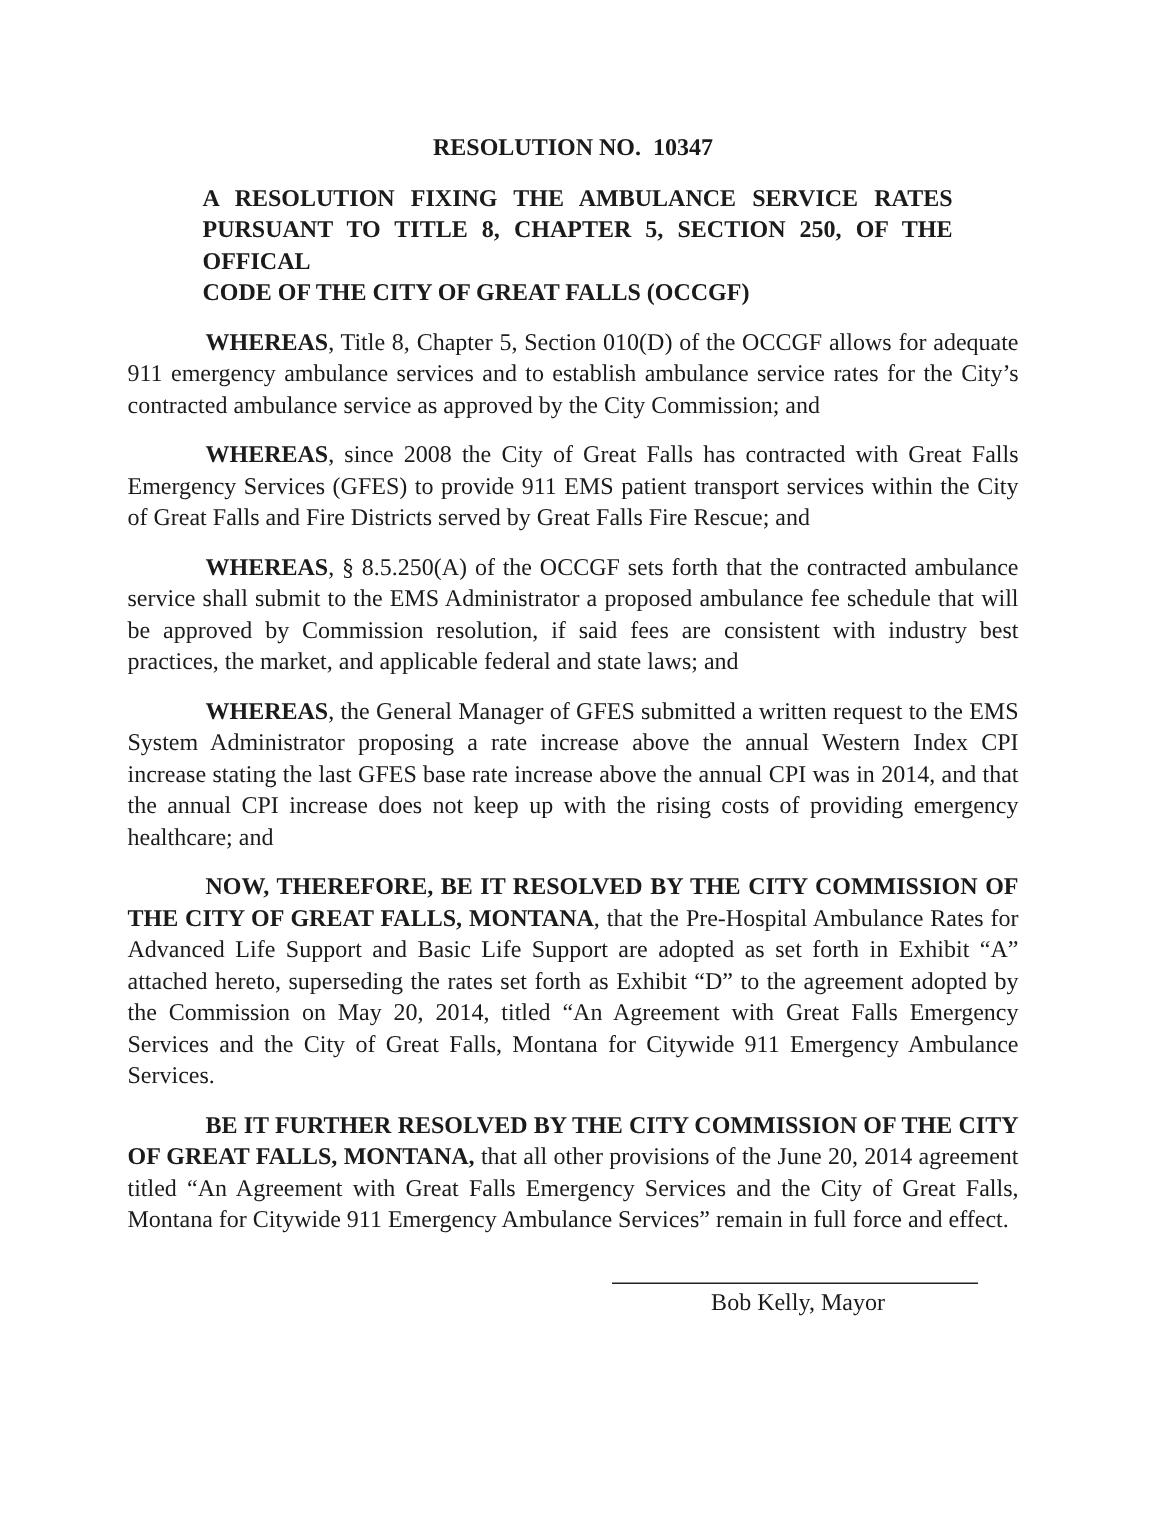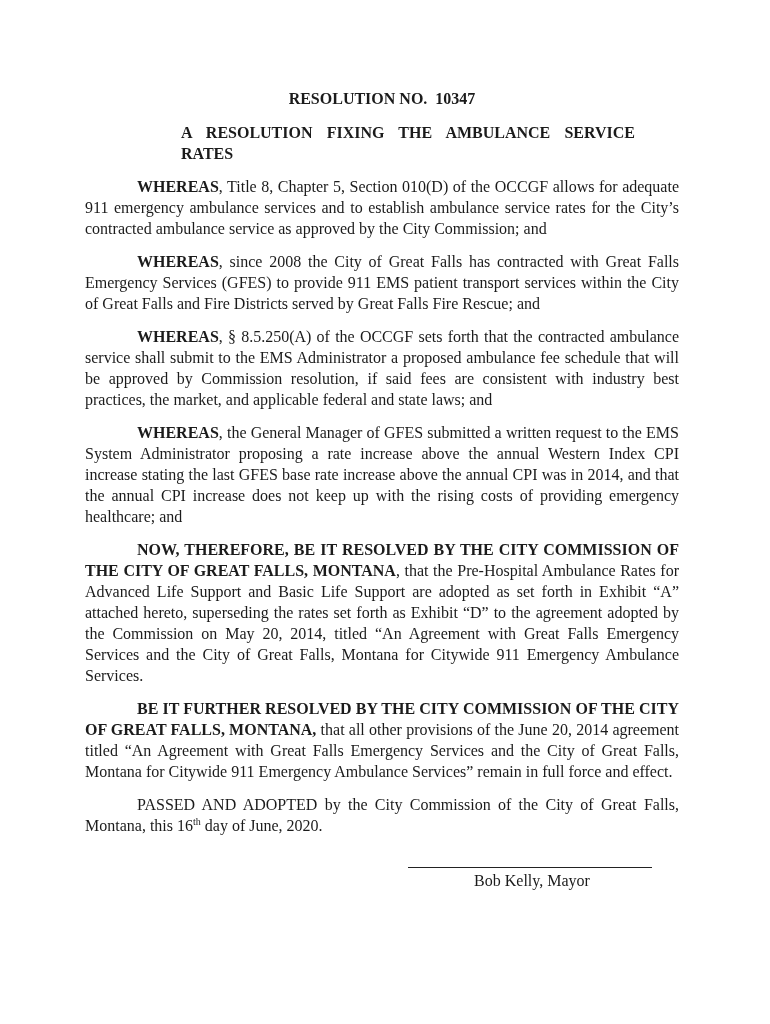--- a/index.html
+++ b/index.html
@@ -33,21 +33,20 @@
   }
   .doc-heading {
     font-weight: bold;
     margin: 0 44px 12px 50px;
   }
   .doc-heading .h-line {
     text-align: justify;
   }
   .doc-heading .h-line.jl {
     text-align-last: justify;
-    margin-left: 46px;
   }
   p.body-para {
     margin: 4px 0 12px 0;
     text-align: justify;
     text-indent: 52px;
   }
   p.body-para .lead {
     font-weight: bold;
   }
   p.closing-para sup {
@@ -72,36 +71,37 @@
 </head>
 <body>
 
 <div class="page">
   <div class="content">
 
     <div class="doc-title">RESOLUTION NO.  10347</div>
 
     <div class="doc-heading">
       <div class="h-line jl">A RESOLUTION FIXING THE AMBULANCE SERVICE RATES</div>
+      <div class="h-line jl">PURSUANT TO TITLE 8, CHAPTER 5, SECTION 250, OF THE OFFICAL</div>
+      <div class="h-line">CODE OF THE CITY OF GREAT FALLS (OCCGF)</div>
     </div>
 
     <p class="body-para"><span class="lead">WHEREAS</span><span>, Title 8, Chapter 5, Section 010(D) of the OCCGF allows for adequate 911 emergency ambulance services and to establish ambulance service rates for the City’s contracted ambulance service as approved by the City Commission; and</span></p>
 
     <p class="body-para"><span class="lead">WHEREAS</span><span>, since 2008 the City of Great Falls has contracted with Great Falls Emergency Services (GFES) to provide 911 EMS patient transport services within the City of Great Falls and Fire Districts served by Great Falls Fire Rescue; and</span></p>
 
     <p class="body-para"><span class="lead">WHEREAS</span><span>, § 8.5.250(A) of the OCCGF sets forth that the contracted ambulance service shall submit to the EMS Administrator a proposed ambulance fee schedule that will be approved by Commission resolution, if said fees are consistent with industry best practices, the market, and applicable federal and state laws; and</span></p>
 
     <p class="body-para"><span class="lead">WHEREAS</span><span>, the General Manager of GFES submitted a written request to the EMS System Administrator proposing a rate increase above the annual Western Index CPI increase stating the last GFES base rate increase above the annual CPI was in 2014, and that the annual CPI increase does not keep up with the rising costs of providing emergency healthcare; and</span></p>
 
 
     <p class="body-para"><span class="lead">NOW, THEREFORE, BE IT RESOLVED BY THE CITY COMMISSION OF THE CITY OF GREAT FALLS, MONTANA</span><span>, that the Pre-Hospital Ambulance Rates for Advanced Life Support and Basic Life Support are adopted as set forth in Exhibit “A” attached hereto, superseding the rates set forth as Exhibit “D” to the agreement adopted by the Commission on May 20, 2014, titled “An Agreement with Great Falls Emergency Services and the City of Great Falls, Montana for Citywide 911 Emergency Ambulance Services.</span></p>
 
     <p class="body-para"><span class="lead">BE IT FURTHER RESOLVED BY THE CITY COMMISSION OF THE CITY OF GREAT FALLS, MONTANA,</span><span> that all other provisions of the June 20, 2014 agreement titled “An Agreement with Great Falls Emergency Services and the City of Great Falls, Montana for Citywide 911 Emergency Ambulance Services” remain in full force and effect.</span></p>
 
-    <p class="body-para closing-para"><span>PASSED AND ADOPTED by the City Commission of the City of Great Falls, Montana, this 16</span><sup>th</sup><span> day of June, 2020.</span></p>
 
     <div class="signature">
       <div class="sig-line"></div>
       <div class="sig-name">Bob Kelly, Mayor</div>
     </div>
 
   </div>
 </div>
 
 </body></html>

